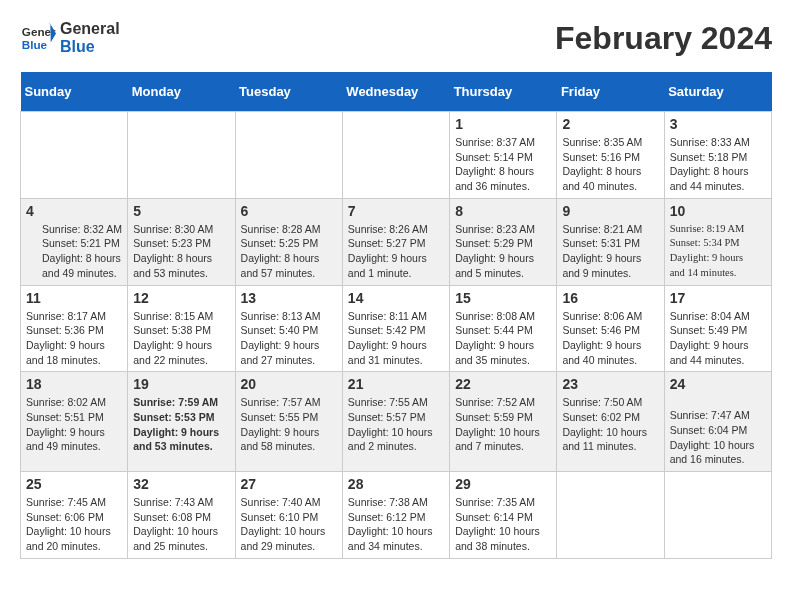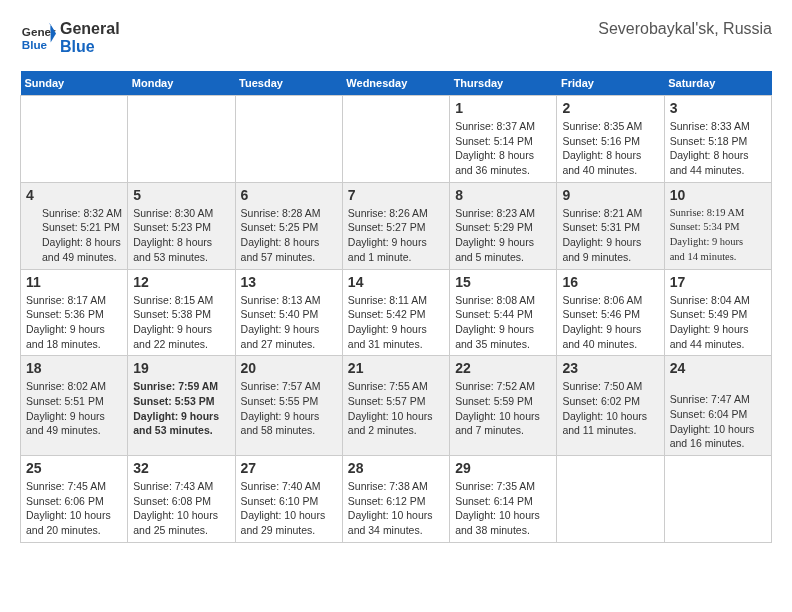--- a/index.html
+++ b/index.html
@@ -38,23 +38,23 @@
       color: #555;
     }
     table {
       width: 100%;
       border-collapse: collapse;
       font-size: 11px;
     }
     thead th {
       background: #1565c0;
       color: #fff;
-      padding: 6px 4px;
+      padding: 12px 4px;
       text-align: left;
-      font-size: 11px;
+      font-size: 13px;
       font-weight: bold;
     }
     td {
       border: 1px solid #ccc;
       vertical-align: top;
       padding: 4px 5px;
       width: calc(100% / 7);
       min-height: 80px;
       background: #fff;
     }
@@ -92,21 +92,21 @@
       <text x="2" y="32" font-size="13" font-weight="bold" fill="#1565c0" font-family="Arial">Blue</text>
       <polygon points="34,5 40,15 34,25" fill="#1565c0"></polygon>
       <polygon points="36,3 42,12 38,12 38,5" fill="#1565c0" transform="translate(-4,0)"></polygon>
     </svg>
     <div style="display:flex;flex-direction:column;line-height:1.1;">
       <span style="font-size:16px;font-weight:bold;color:#333;">General</span>
       <span style="font-size:16px;font-weight:bold;color:#1565c0;">Blue</span>
     </div>
   </div>
   <div class="title-block">
-    <div class="location-title">Severobaykal'sk, Russia</div>
+    <div class="month-title">February 2024</div>
   </div>
 </div>
 
 <table>
   <thead>
     <tr>
     <th>Sunday</th>
         <th>Monday</th>
         <th>Tuesday</th>
         <th>Wednesday</th>

